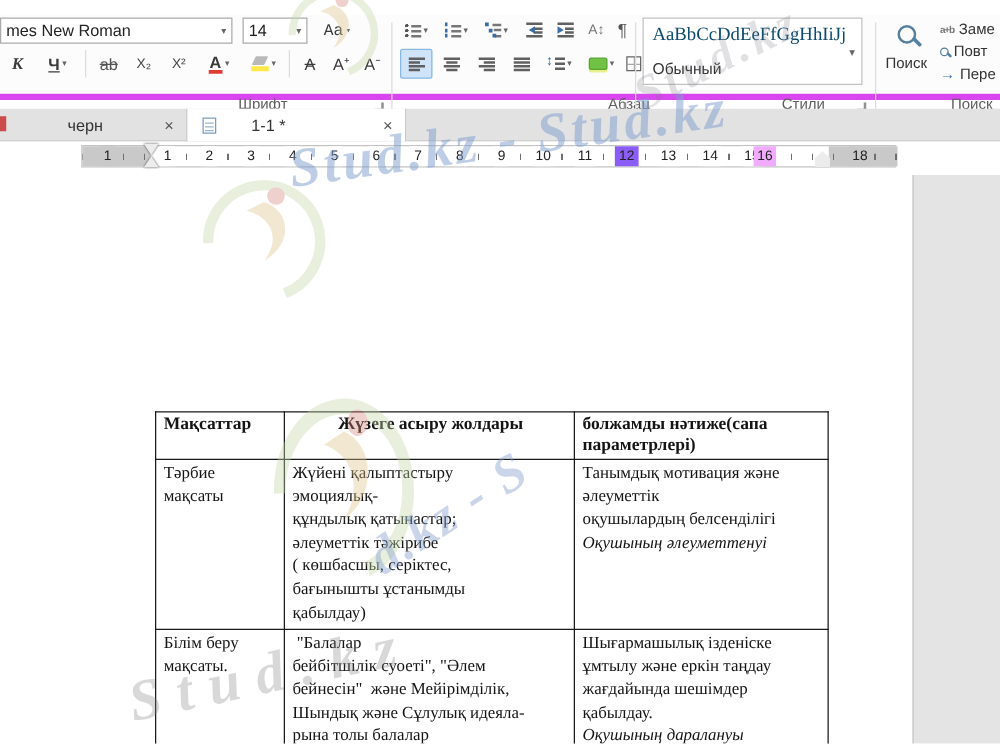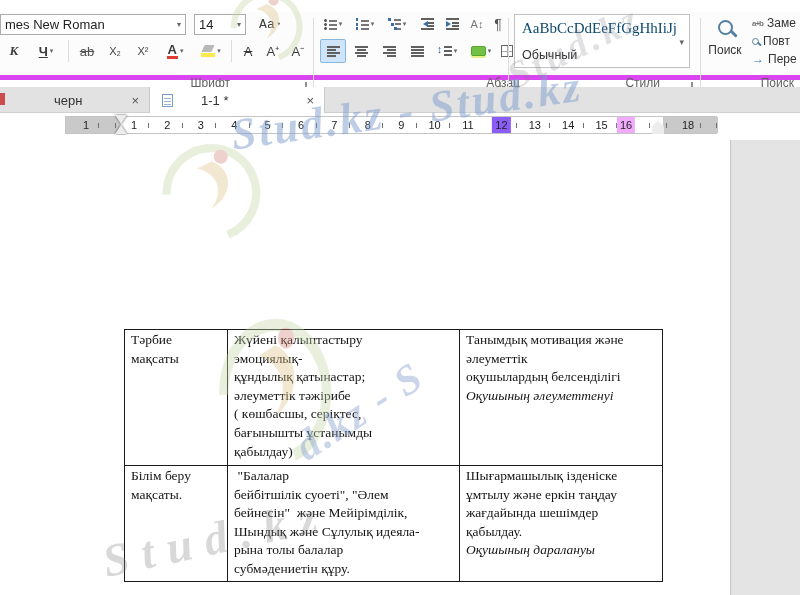--- a/index.html
+++ b/index.html
@@ -283,37 +283,43 @@
         <span class="rnum" style="left: 235px; background: rgb(255, 255, 255);">6</span>
         <span class="rnum" style="left: 268.4px; background: rgb(255, 255, 255);">7</span>
         <span class="rnum" style="left: 301.8px; background: rgb(255, 255, 255);">8</span>
         <span class="rnum" style="left: 335.2px; background: rgb(255, 255, 255);">9</span>
         <span class="rnum" style="left: 368.6px; background: rgb(255, 255, 255);">10</span>
         <span class="rnum" style="left: 402px; background: rgb(255, 255, 255);">11</span>
         <span class="rnum" style="left: 435.4px; background: #8b5cf6;">12</span>
         <span class="rnum" style="left: 468.8px; background: rgb(255, 255, 255);">13</span>
         <span class="rnum" style="left: 502.2px; background: rgb(255, 255, 255);">14</span>
         <span class="rnum" style="left: 535.6px; background: rgb(255, 255, 255);">15</span>
-        <span class="rnum" style="left: 560px; background: #f0abfc;">16</span>
+        <span class="rnum" style="left: 546px; background: #f0abfc;">16</span>
         <span class="rnum" style="left: 622px; background: rgb(201, 201, 201);">18</span>
       </div>
     <div class="tri-down" style="left:49px;top:-2px;"></div>
     <div class="tri-up" style="left:49px;top:8px;"></div>
   </div>
   <div id="marker-square"></div>
   <div id="marker-right"></div>
 
   <div id="docarea">
     <table id="doc-table">
       <colgroup>
         <col style="width:103px;">
           <col style="width:232px;">
           <col style="width:203px;">
       </colgroup>
       <tbody id="doc-table-body">
+          <tr>
+            <th style="height: 34px;">Мақсаттар</th>
+            <th class="th-center" style="height: 34px;">Жүзеге асыру жолдары</th>
+            <th style="height: 34px;">болжамды нәтиже(сапа
+параметрлері)</th>
+          </tr>
           <tr>
             <td style="height: 136px;">Тәрбие
 мақсаты</td>
             <td>Жүйені қалыптастыру
 эмоциялық-
 құндылық қатынастар;
 әлеуметтік тәжірибе
 ( көшбасшы, серіктес,
 бағынышты ұстанымды
 қабылдау)</td>

